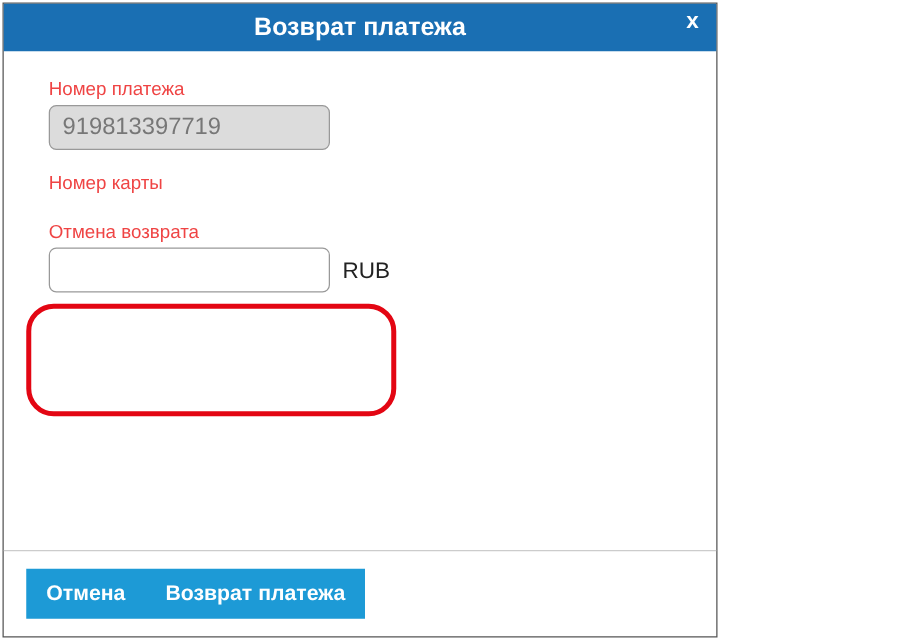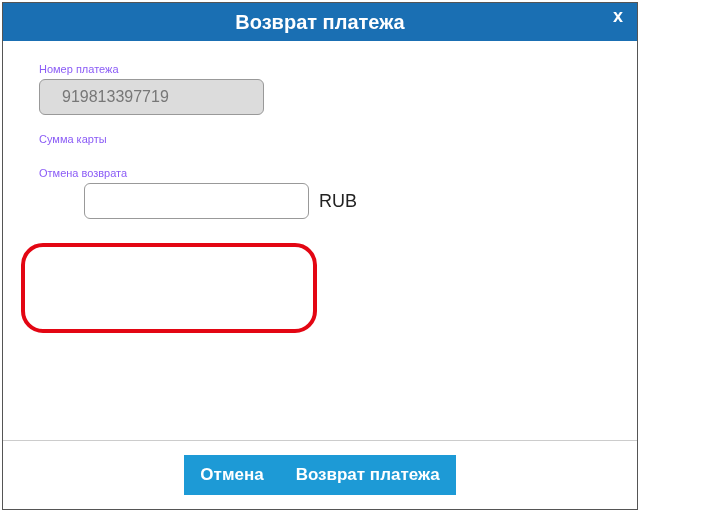--- a/index.html
+++ b/index.html
@@ -1,18 +1,18 @@
 <!DOCTYPE html>
 <html><head>
   <meta charset="utf-8">
   <style>
     * { box-sizing: border-box; margin: 0; padding: 0; }
     html, body { width: 720px; height: 512px; font-family: Arial, Helvetica, sans-serif; background: #fff; }
     .dialog {
-      width: 636px;
+      width: 572px;
       height: 508px;
       margin: 2px;
       border: 1px solid #555;
       background: #fff;
       display: flex;
       flex-direction: column;
       position: relative;
     }
     .titlebar {
       background: #1a6fb3;
@@ -35,59 +35,58 @@
       line-height: 1;
     }
     .body {
       flex: 1;
       padding: 22px 36px 10px 36px;
       position: relative;
     }
     .field { margin-bottom: 18px; }
     .field label {
       display: block;
-      font-size: 11px;
-      color: #8b5cf6;
+      font-size: 15px;
+      color: #ef4444;
       margin-bottom: 4px;
     }
     .textbox {
       width: 225px;
       height: 36px;
       border: 1px solid #999;
       border-radius: 6px;
-      padding: 0 22px;
-      font-size: 16px;
+      padding: 0 10px;
+      font-size: 19px;
       color: #777;
       background: #fff;
     }
     .textbox.readonly {
       background: #dcdcdc;
       color: #777;
     }
     .amount-row {
       display: flex;
       align-items: center;
       gap: 10px;
-      margin-left: 45px;
     }
     .currency {
       font-size: 18px;
       color: #222;
     }
     .highlight-box {
       position: absolute;
       border: 4px solid #e30613;
       border-radius: 22px;
       pointer-events: none;
     }
     .footer {
       border-top: 1px solid #ccc;
       padding: 14px 18px;
       display: flex;
-      justify-content: center;
+      justify-content: flex-start;
       gap: 0;
     }
     .btn {
       background: #1d9ad6;
       color: #fff;
       border: none;
       padding: 10px 16px;
       font-size: 17px;
       font-weight: bold;
       cursor: pointer;
@@ -104,21 +103,21 @@
   </div>
 
   <div class="body">
 
     <div class="field">
       <label>Номер платежа</label>
       <input class="textbox readonly" readonly="" value="919813397719" style="">
     </div>
 
     <div class="field">
-      <label>Сумма карты</label>
+      <label>Номер карты</label>
     </div>
 
     <div class="field" style="margin-top:22px;">
       <label>Отмена возврата</label>
       <div class="amount-row">
         <input class="textbox" value="" style="">
         <span class="currency">RUB</span>
       </div>
     </div>
 

